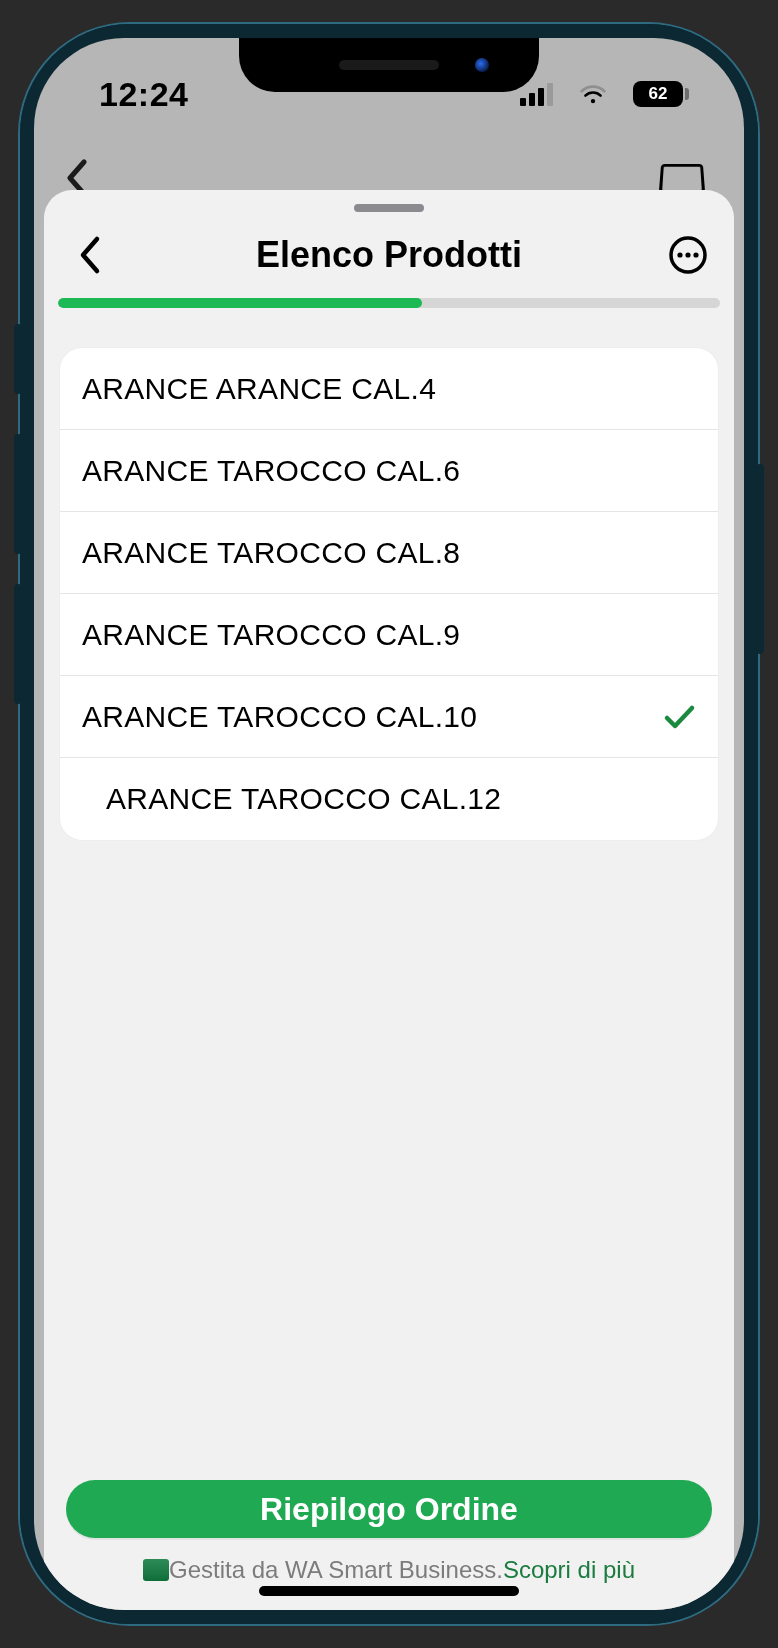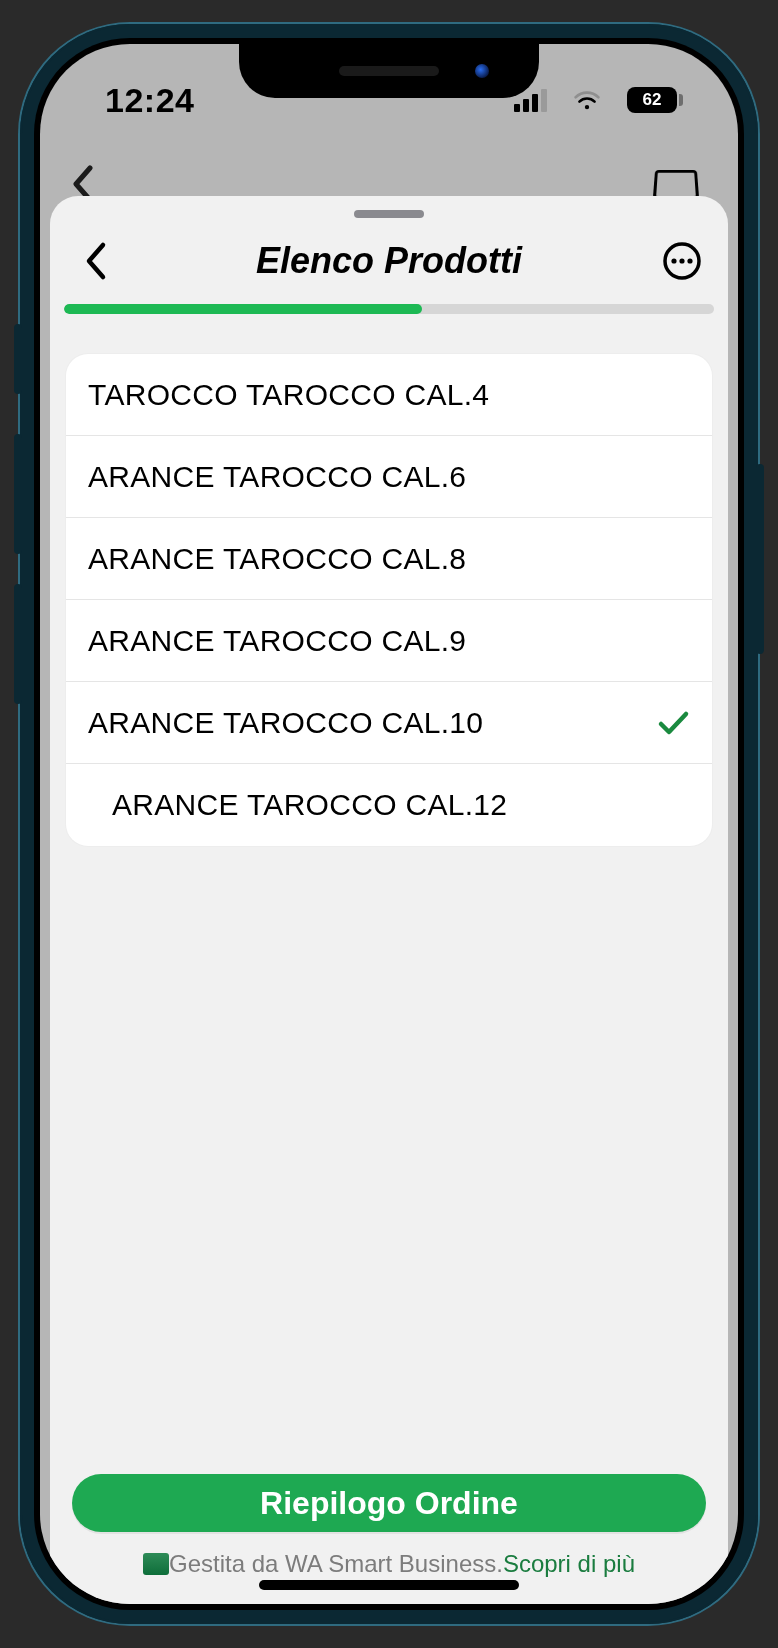--- a/index.html
+++ b/index.html
@@ -22,21 +22,20 @@
     border-radius: 110px;
     padding: 14px;
     position: relative;
     box-shadow: 0 0 0 2px #2f6b80, inset 0 0 0 2px #0b2833;
   }
   .phone-inner {
     width: 100%;
     height: 100%;
     background: #000;
     border-radius: 96px;
-    padding: 6px;
   }
   .screen {
     width: 100%;
     height: 100%;
     background: #b6b6b6;
     border-radius: 90px;
     overflow: hidden;
     position: relative;
   }
 
@@ -192,21 +191,20 @@
     margin: 14px auto 6px;
   }
 
   .sheet-header {
     position: relative;
     display: flex;
     align-items: center;
     justify-content: center;
     height: 74px;
     padding: 0 28px;
-    font-style: italic;
   }
   .hdr-back {
     position: absolute;
     left: 24px;
     top: 50%;
     transform: translateY(-50%);
     width: 44px;
     height: 44px;
     display: flex;
     align-items: center;
@@ -390,21 +388,21 @@
           </div>
         </div>
 
         <div class="progress-track">
           <div class="progress-fill" style="width: 55%;"></div>
         </div>
 
         <div class="list-card" id="product-list">
 
         <div class="list-row">
-              <span class="row-label">TAROCCO TAROCCO CAL.4</span>
+              <span class="row-label">ARANCE ARANCE CAL.4</span>
             </div>
             <div class="list-row">
               <span class="row-label">ARANCE TAROCCO CAL.6</span>
             </div>
             <div class="list-row">
               <span class="row-label">ARANCE TAROCCO CAL.8</span>
             </div>
             <div class="list-row">
               <span class="row-label">ARANCE TAROCCO CAL.9</span>
             </div>

